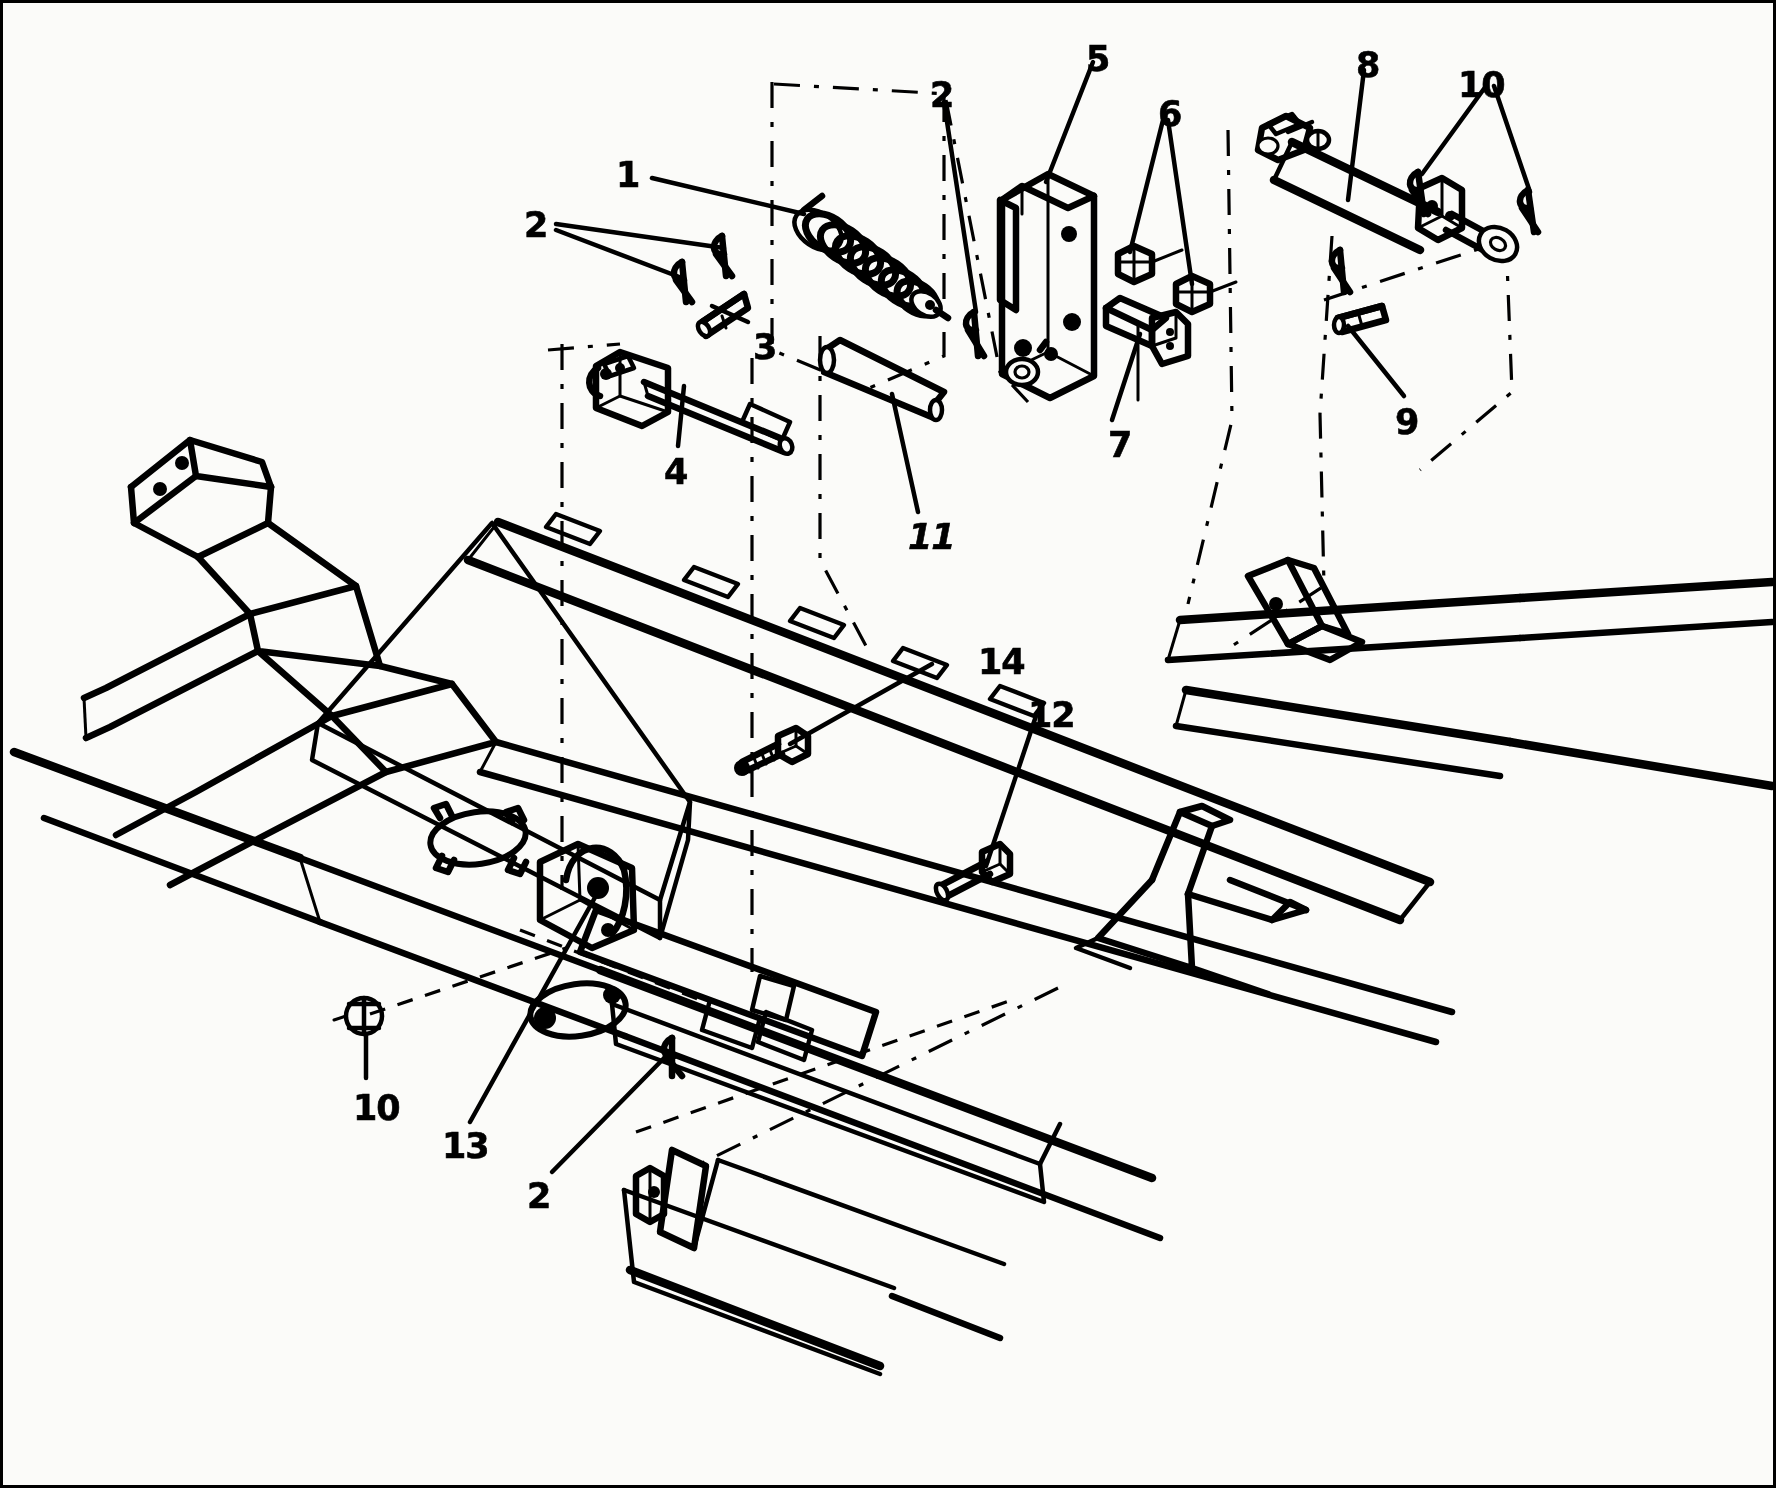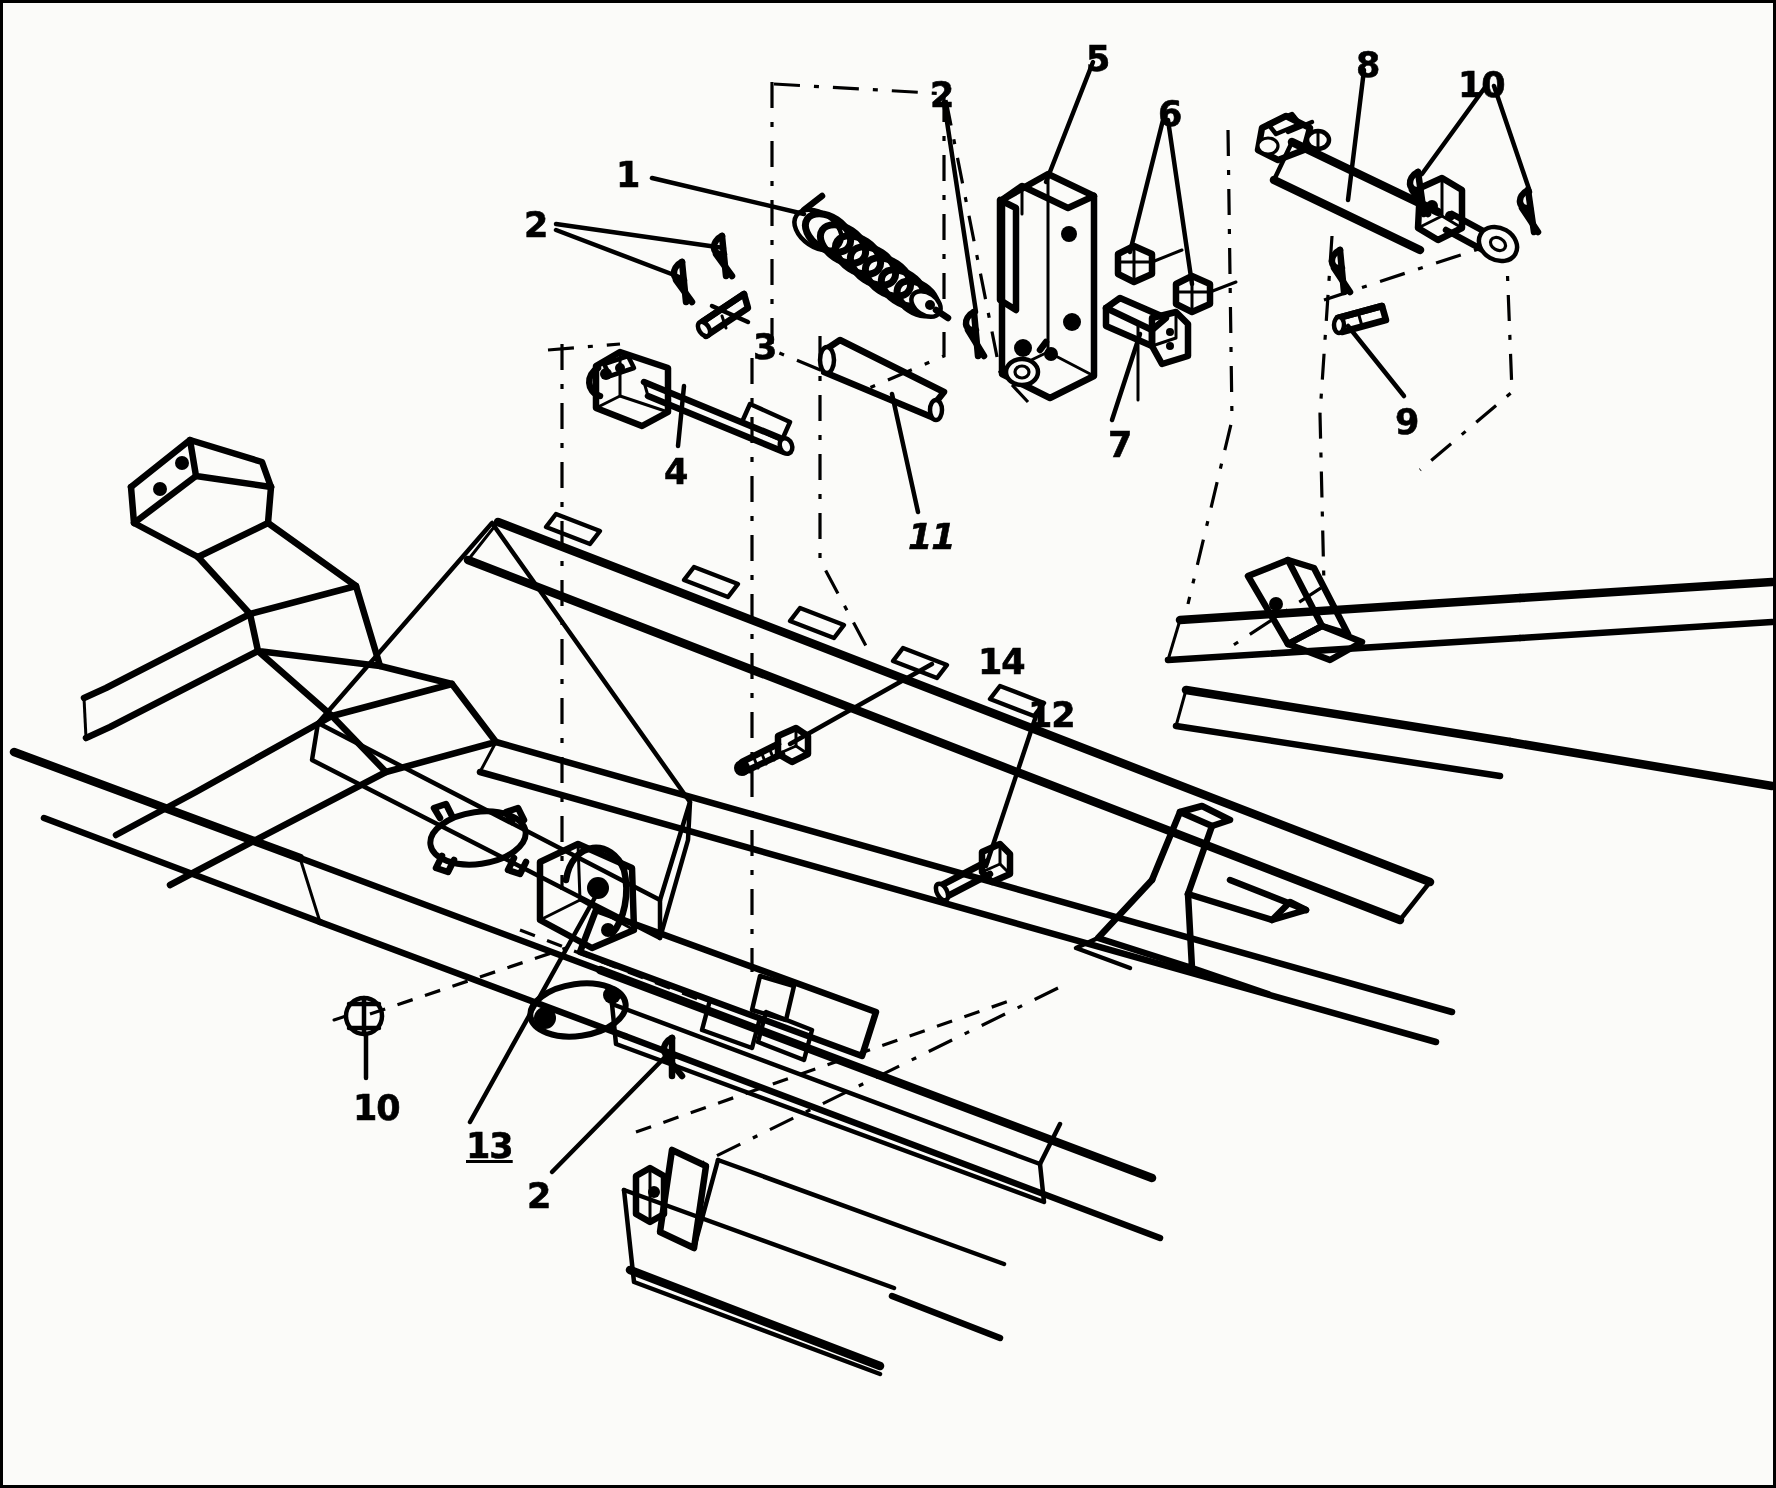--- a/index.html
+++ b/index.html
@@ -439,17 +439,17 @@
   <div class="callout" style="left:1086px;top:42px;">5</div>
   <div class="callout" style="left:1158px;top:97px;">6</div>
   <div class="callout" style="left:1108px;top:428px;">7</div>
   <div class="callout" style="left:1356px;top:48px;">8</div>
   <div class="callout" style="left:1458px;top:68px;">10</div>
   <div class="callout" style="left:1395px;top:405px;">9</div>
   <div class="callout" style="left:908px;top:520px;font-style:italic;">11</div>
   <div class="callout" style="left:938px;top:645px;margin-left:40px;">14</div>
   <div class="callout" style="left:1028px;top:698px;">12</div>
   <div class="callout" style="left:353px;top:1091px;">10</div>
-  <div class="callout" style="left:466px;top:1129px;text-decoration:underline;">13</div>
+  <div class="callout" style="left:442px;top:1129px;">13</div>
   <div class="callout" style="left:527px;top:1179px;">2</div>
 
   <div id="sheet-border"></div>
 </div>
 
 </body></html>

